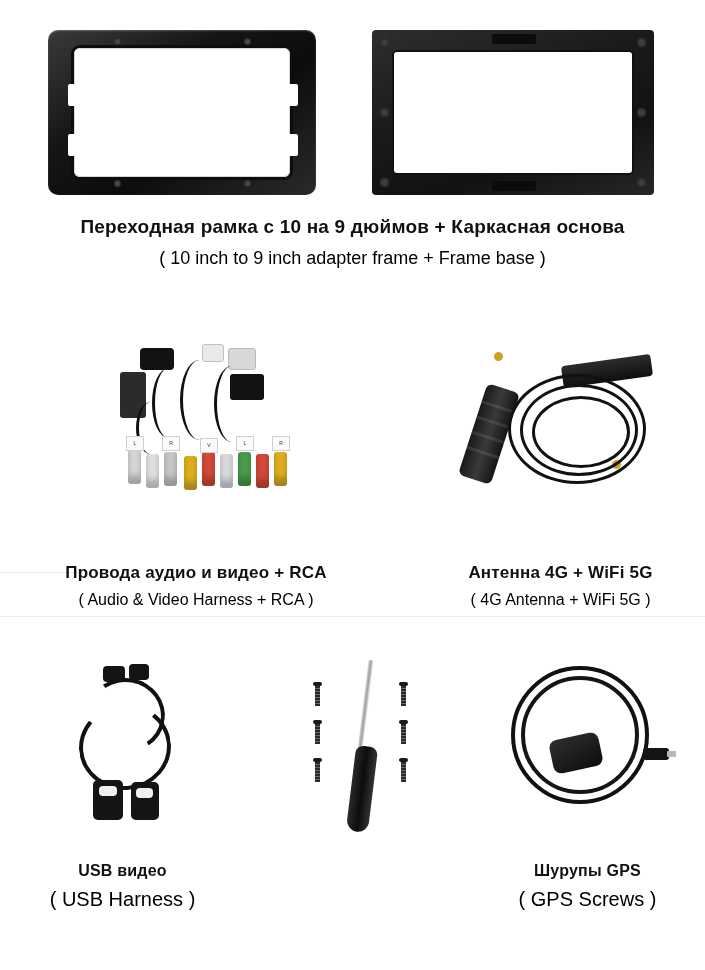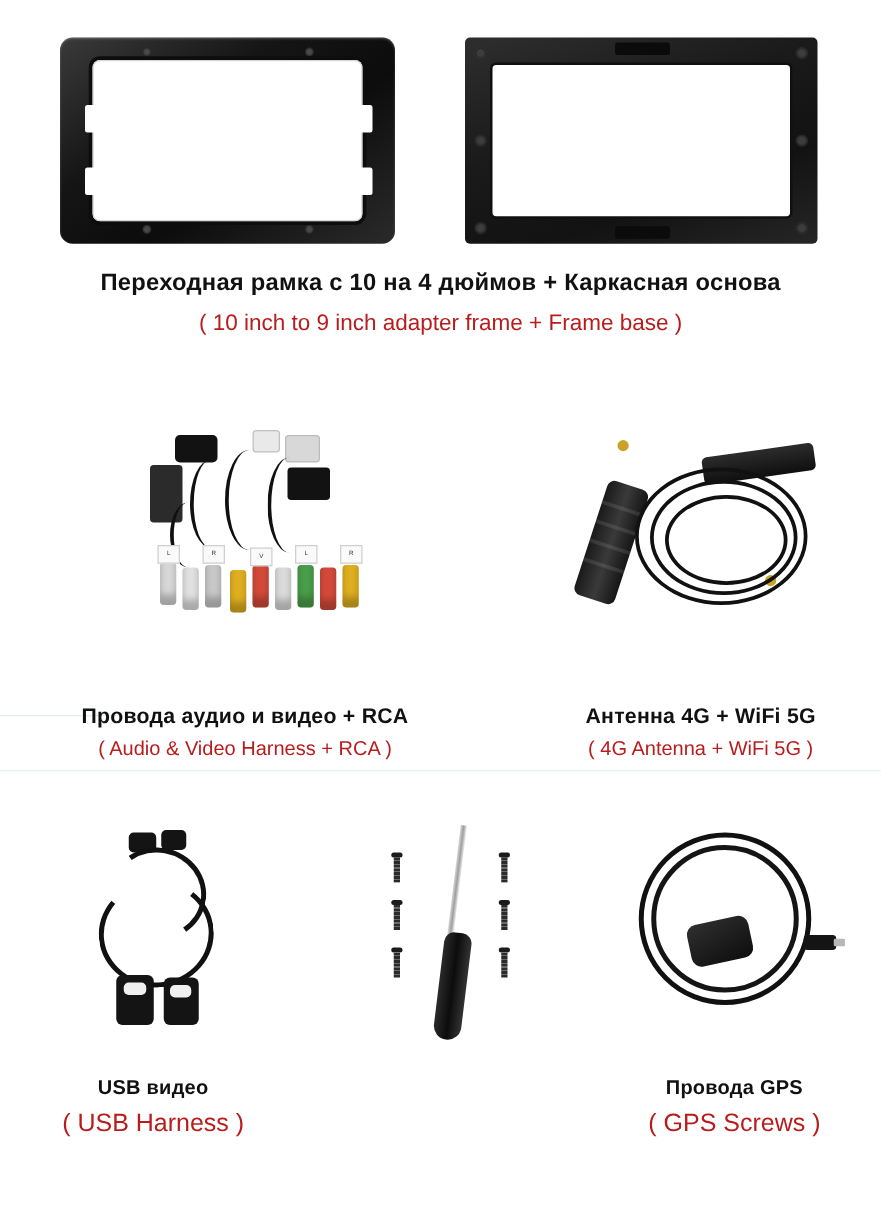--- a/index.html
+++ b/index.html
@@ -31,21 +31,21 @@
   .caption .ru {
     font-size: 19px;
     font-weight: bold;
     color: #111111;
     letter-spacing: 0.2px;
     white-space: nowrap;
   }
   .caption .en {
     font-size: 18px;
     font-weight: normal;
-    color: #b91c1c;
+    color: #000000;
     margin-top: 8px;
     white-space: nowrap;
   }
   .caption.small .ru { font-size: 17px; }
   .caption.small .en { font-size: 16px; margin-top: 7px; }
   .caption.tiny .ru { font-size: 16px; }
   .caption.tiny .en { font-size: 20px; margin-top: 6px; }
 
   
   .row1 {
@@ -351,21 +351,21 @@
       <div class="notch n2"></div>
       <div class="screw b1"></div>
       <div class="screw b2"></div>
       <div class="screw b3"></div>
       <div class="screw b4"></div>
       <div class="screw b5"></div>
       <div class="screw b6"></div>
     </div>
 
     <div class="caption">
-      <div class="ru">Переходная рамка с 10 на 4 дюймов + Каркасная основа</div>
+      <div class="ru">Переходная рамка с 10 на 9 дюймов + Каркасная основа</div>
       <div class="en">( 10 inch to 9 inch adapter frame + Frame base )</div>
     </div>
   </div>
 
   <div class="row2">
 
     <div class="col-left">
       <div class="art harness">
         <div class="blk plug1"></div>
         <div class="blk plug2"></div>
@@ -478,19 +478,19 @@
     <div class="c3 c3c">
       <div class="art gps">
         <div class="loop"></div>
         <div class="loop2"></div>
         <div class="puck"></div>
         <div class="plug">
             <div class="pin"></div>
           </div>
       </div>
       <div class="caption tiny">
-        <div class="ru">Провода GPS</div>
+        <div class="ru">Шурупы GPS</div>
         <div class="en">( GPS Screws )</div>
       </div>
     </div>
   </div>
 
 </div>
 
 </body></html>

